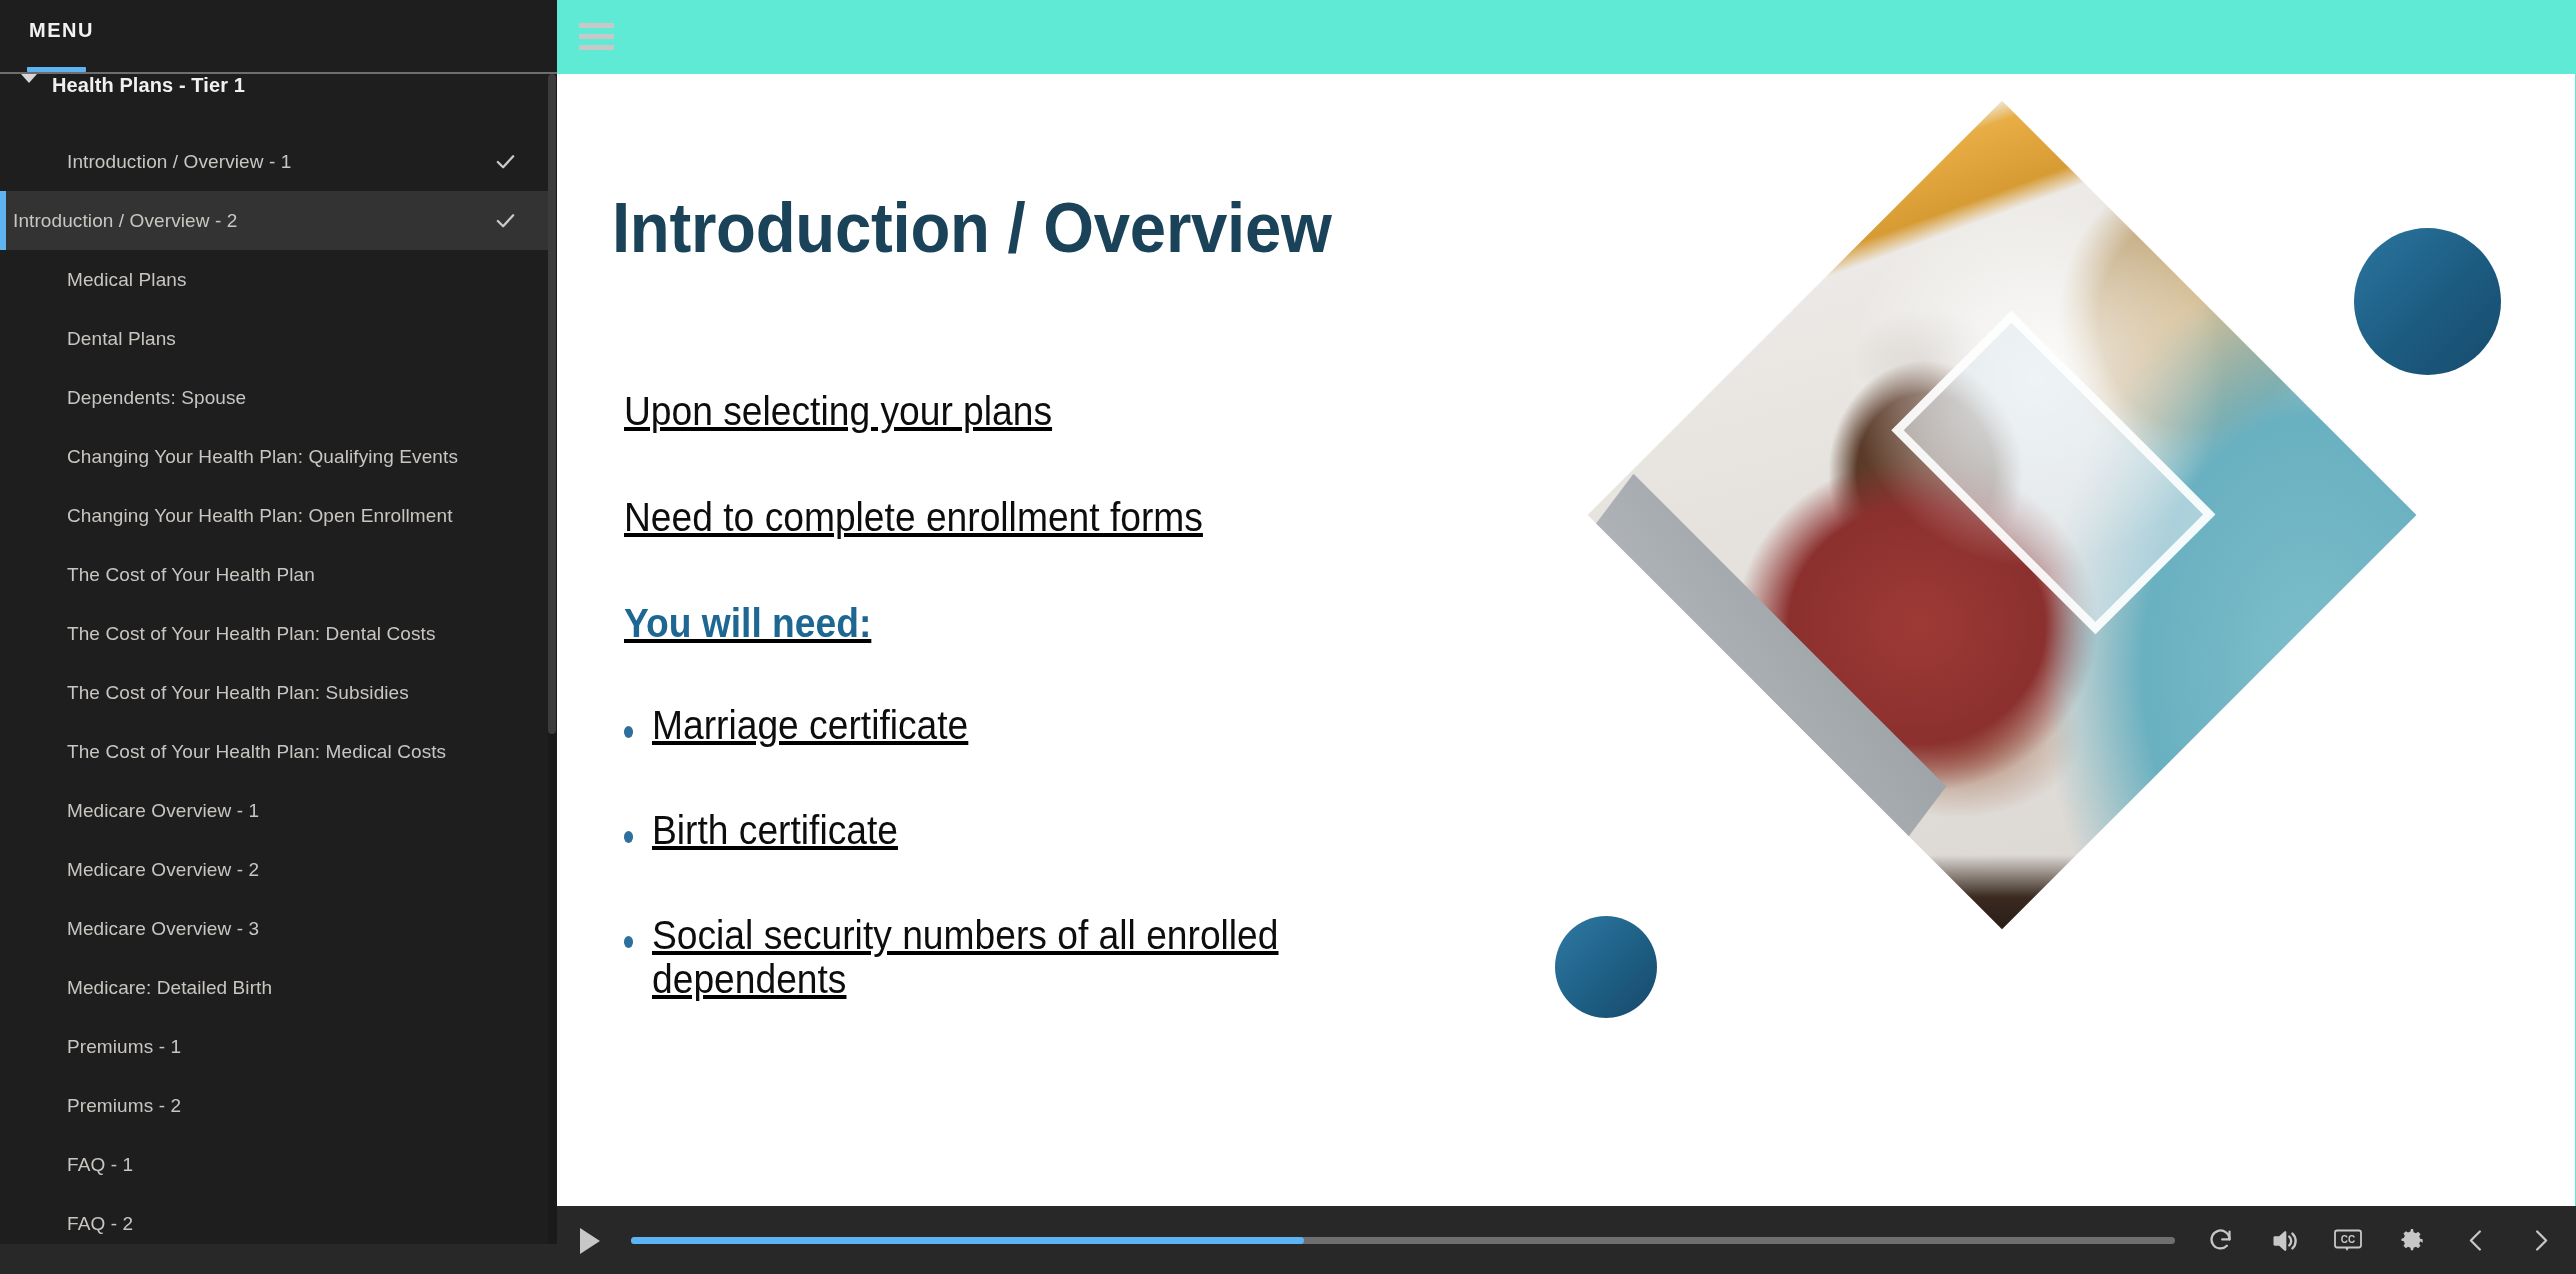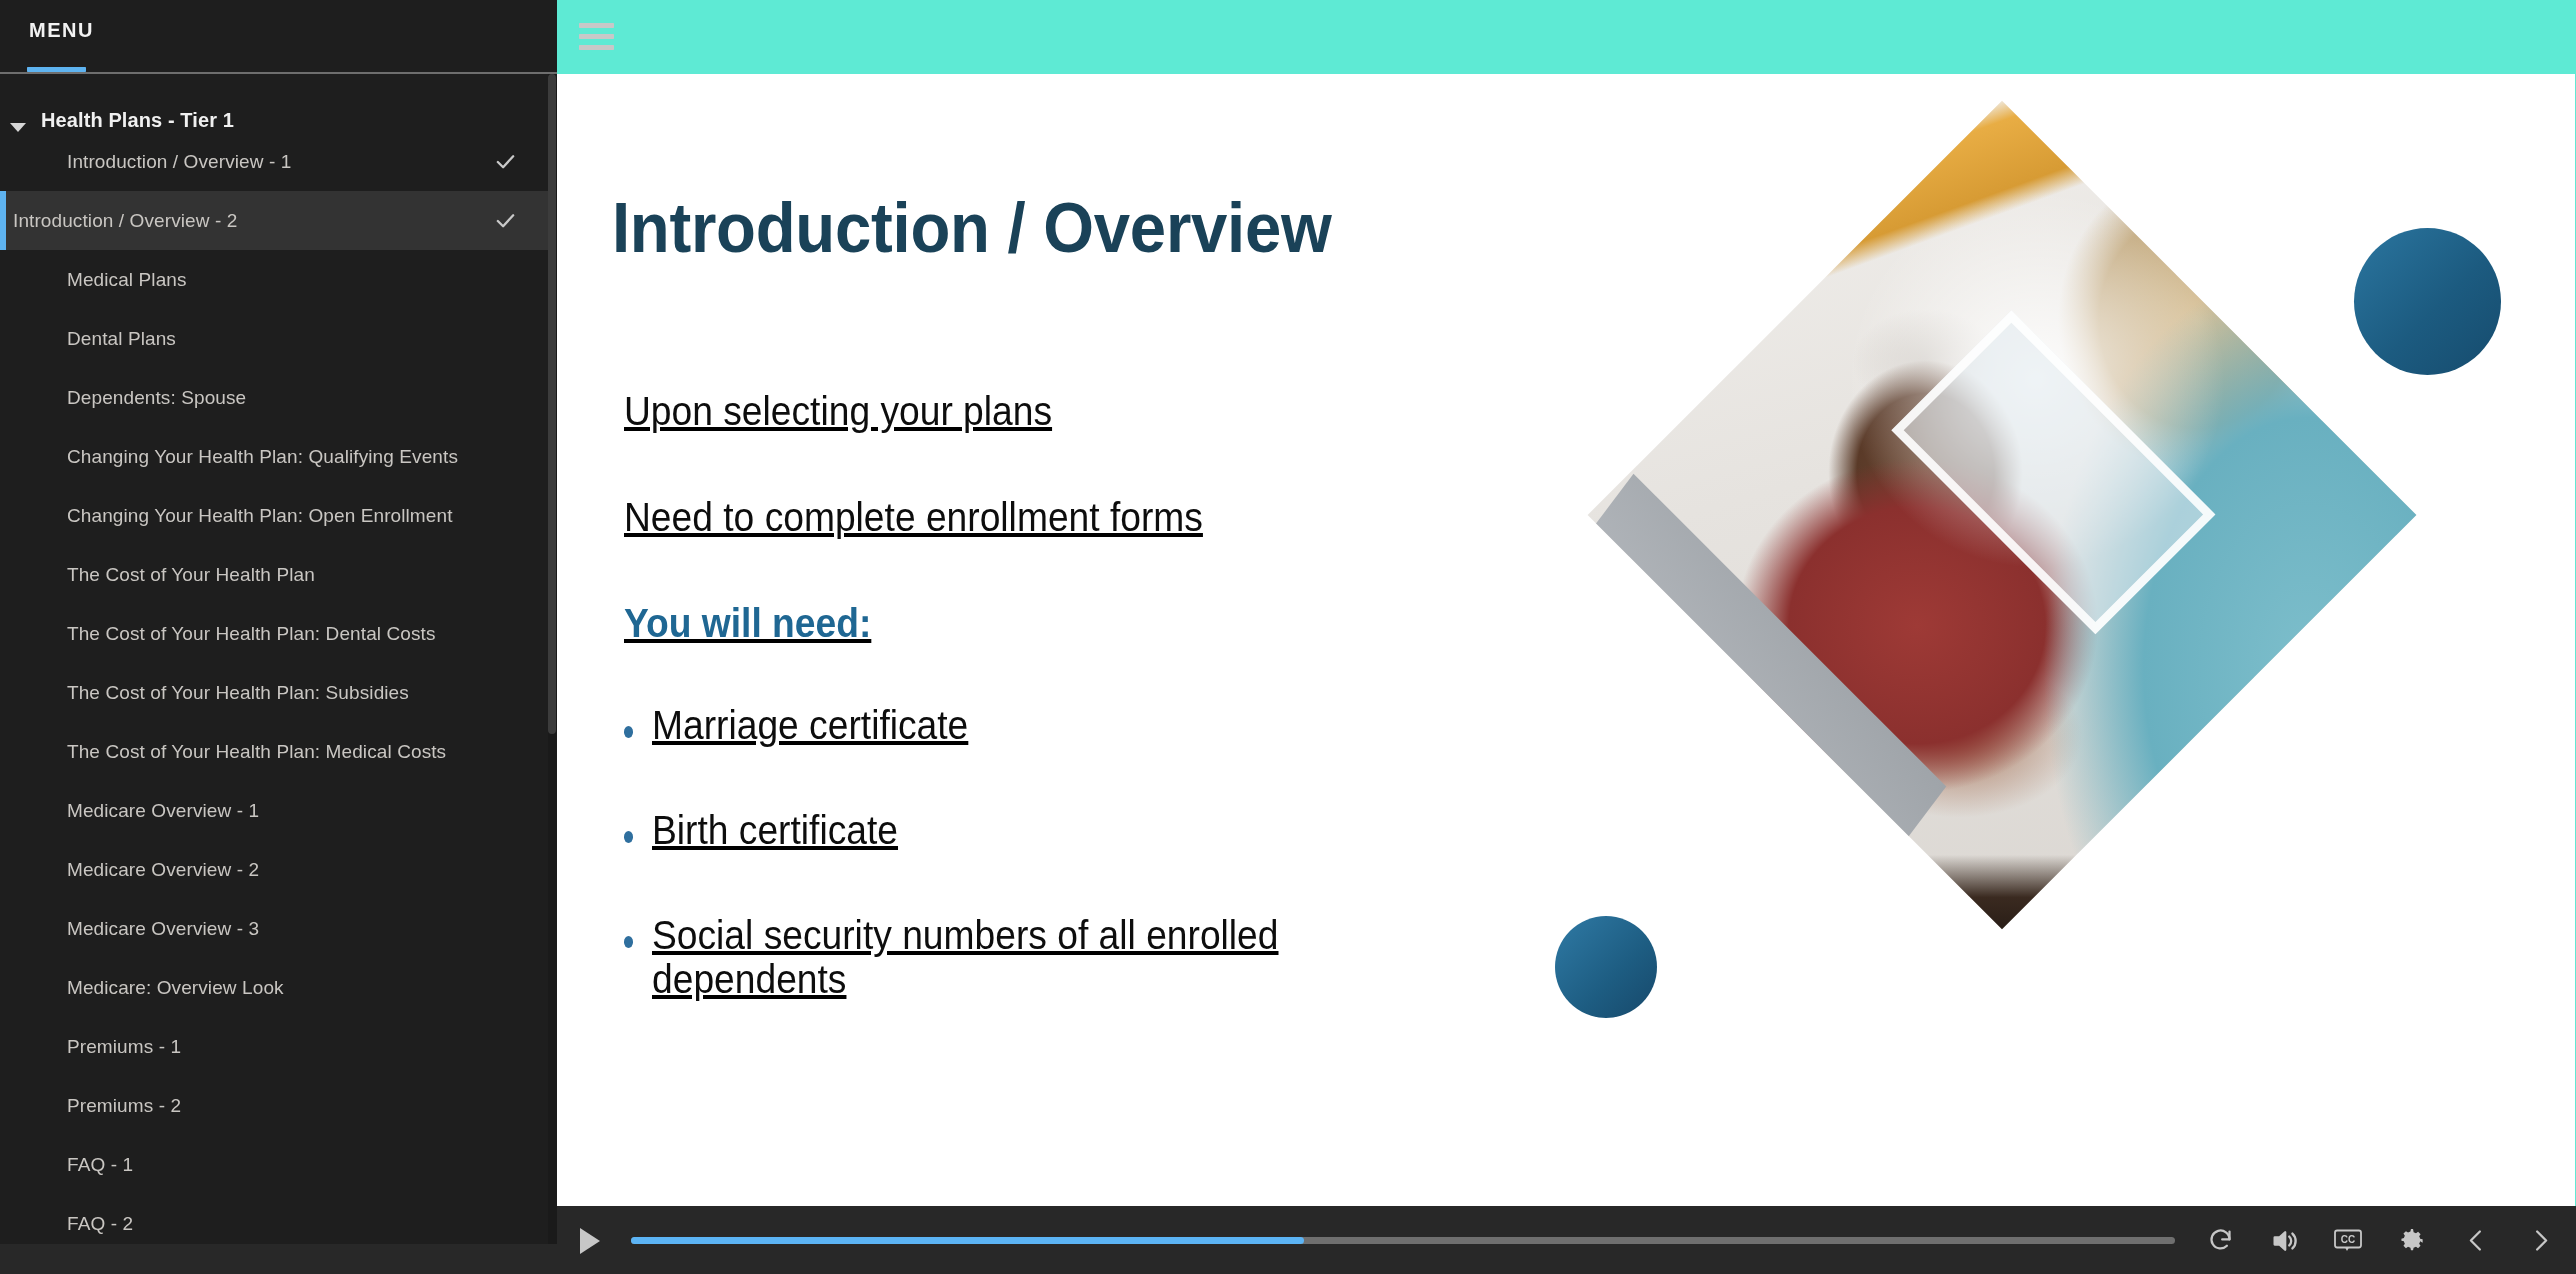--- a/index.html
+++ b/index.html
@@ -51,23 +51,23 @@
   }
 
   .sidebar-scroll {
     position: relative;
     flex: 1 1 auto;
     overflow: hidden;
   }
 
   .group-header {
     display: flex;
-    align-items: flex-end;
+    align-items: flex-start;
     height: 58px;
-    padding-left: 10px;
+    padding-left: 21px;
     cursor: pointer;
   }
   .caret-down {
     width: 0; height: 0;
     border-left: 8.8px solid transparent;
     border-right: 8.8px solid transparent;
     border-top: 9.4px solid #d6d6d6;
     margin-right: 15px;
     flex: 0 0 auto;
   }
@@ -439,21 +439,21 @@
           </div>
           <div class="nav-item">
             <span class="label">Medicare Overview - 2</span>
             <span class="check-icon hidden"></span>
           </div>
           <div class="nav-item">
             <span class="label">Medicare Overview - 3</span>
             <span class="check-icon hidden"></span>
           </div>
           <div class="nav-item">
-            <span class="label">Medicare: Overview Look</span>
+            <span class="label">Medicare: Detailed Birth</span>
             <span class="check-icon hidden"></span>
           </div>
           <div class="nav-item">
             <span class="label">Premiums - 1</span>
             <span class="check-icon hidden"></span>
           </div>
           <div class="nav-item">
             <span class="label">Premiums - 2</span>
             <span class="check-icon hidden"></span>
           </div>

